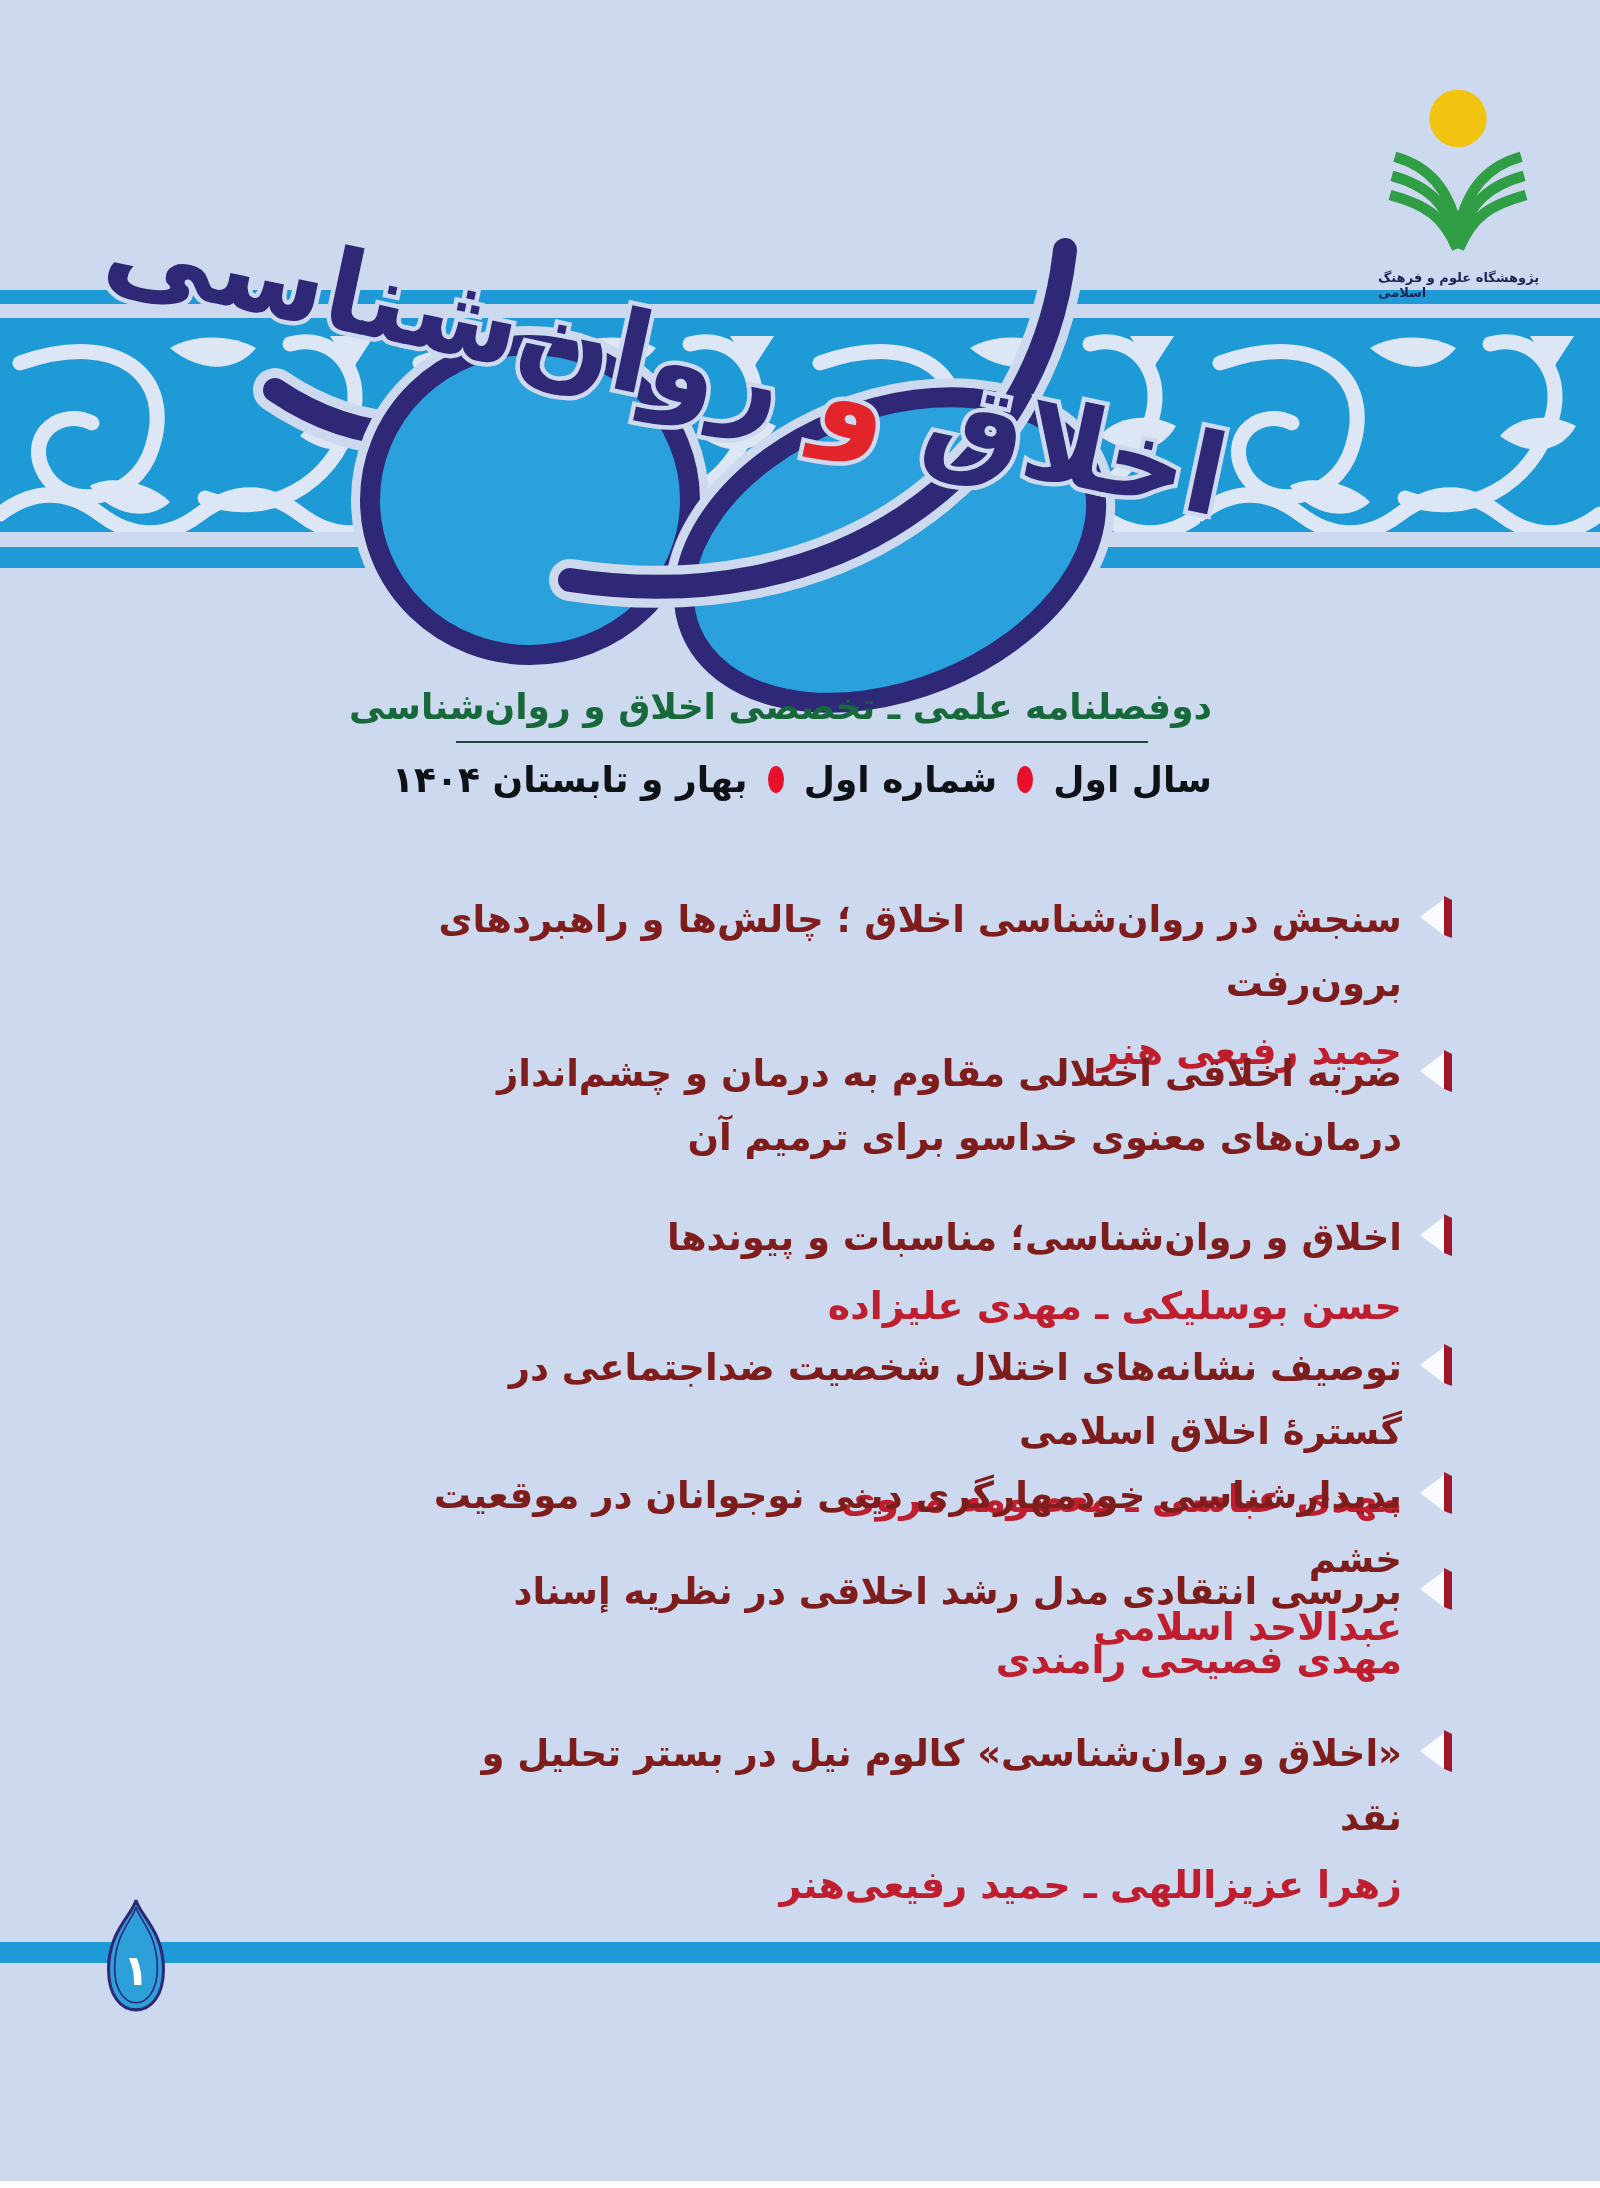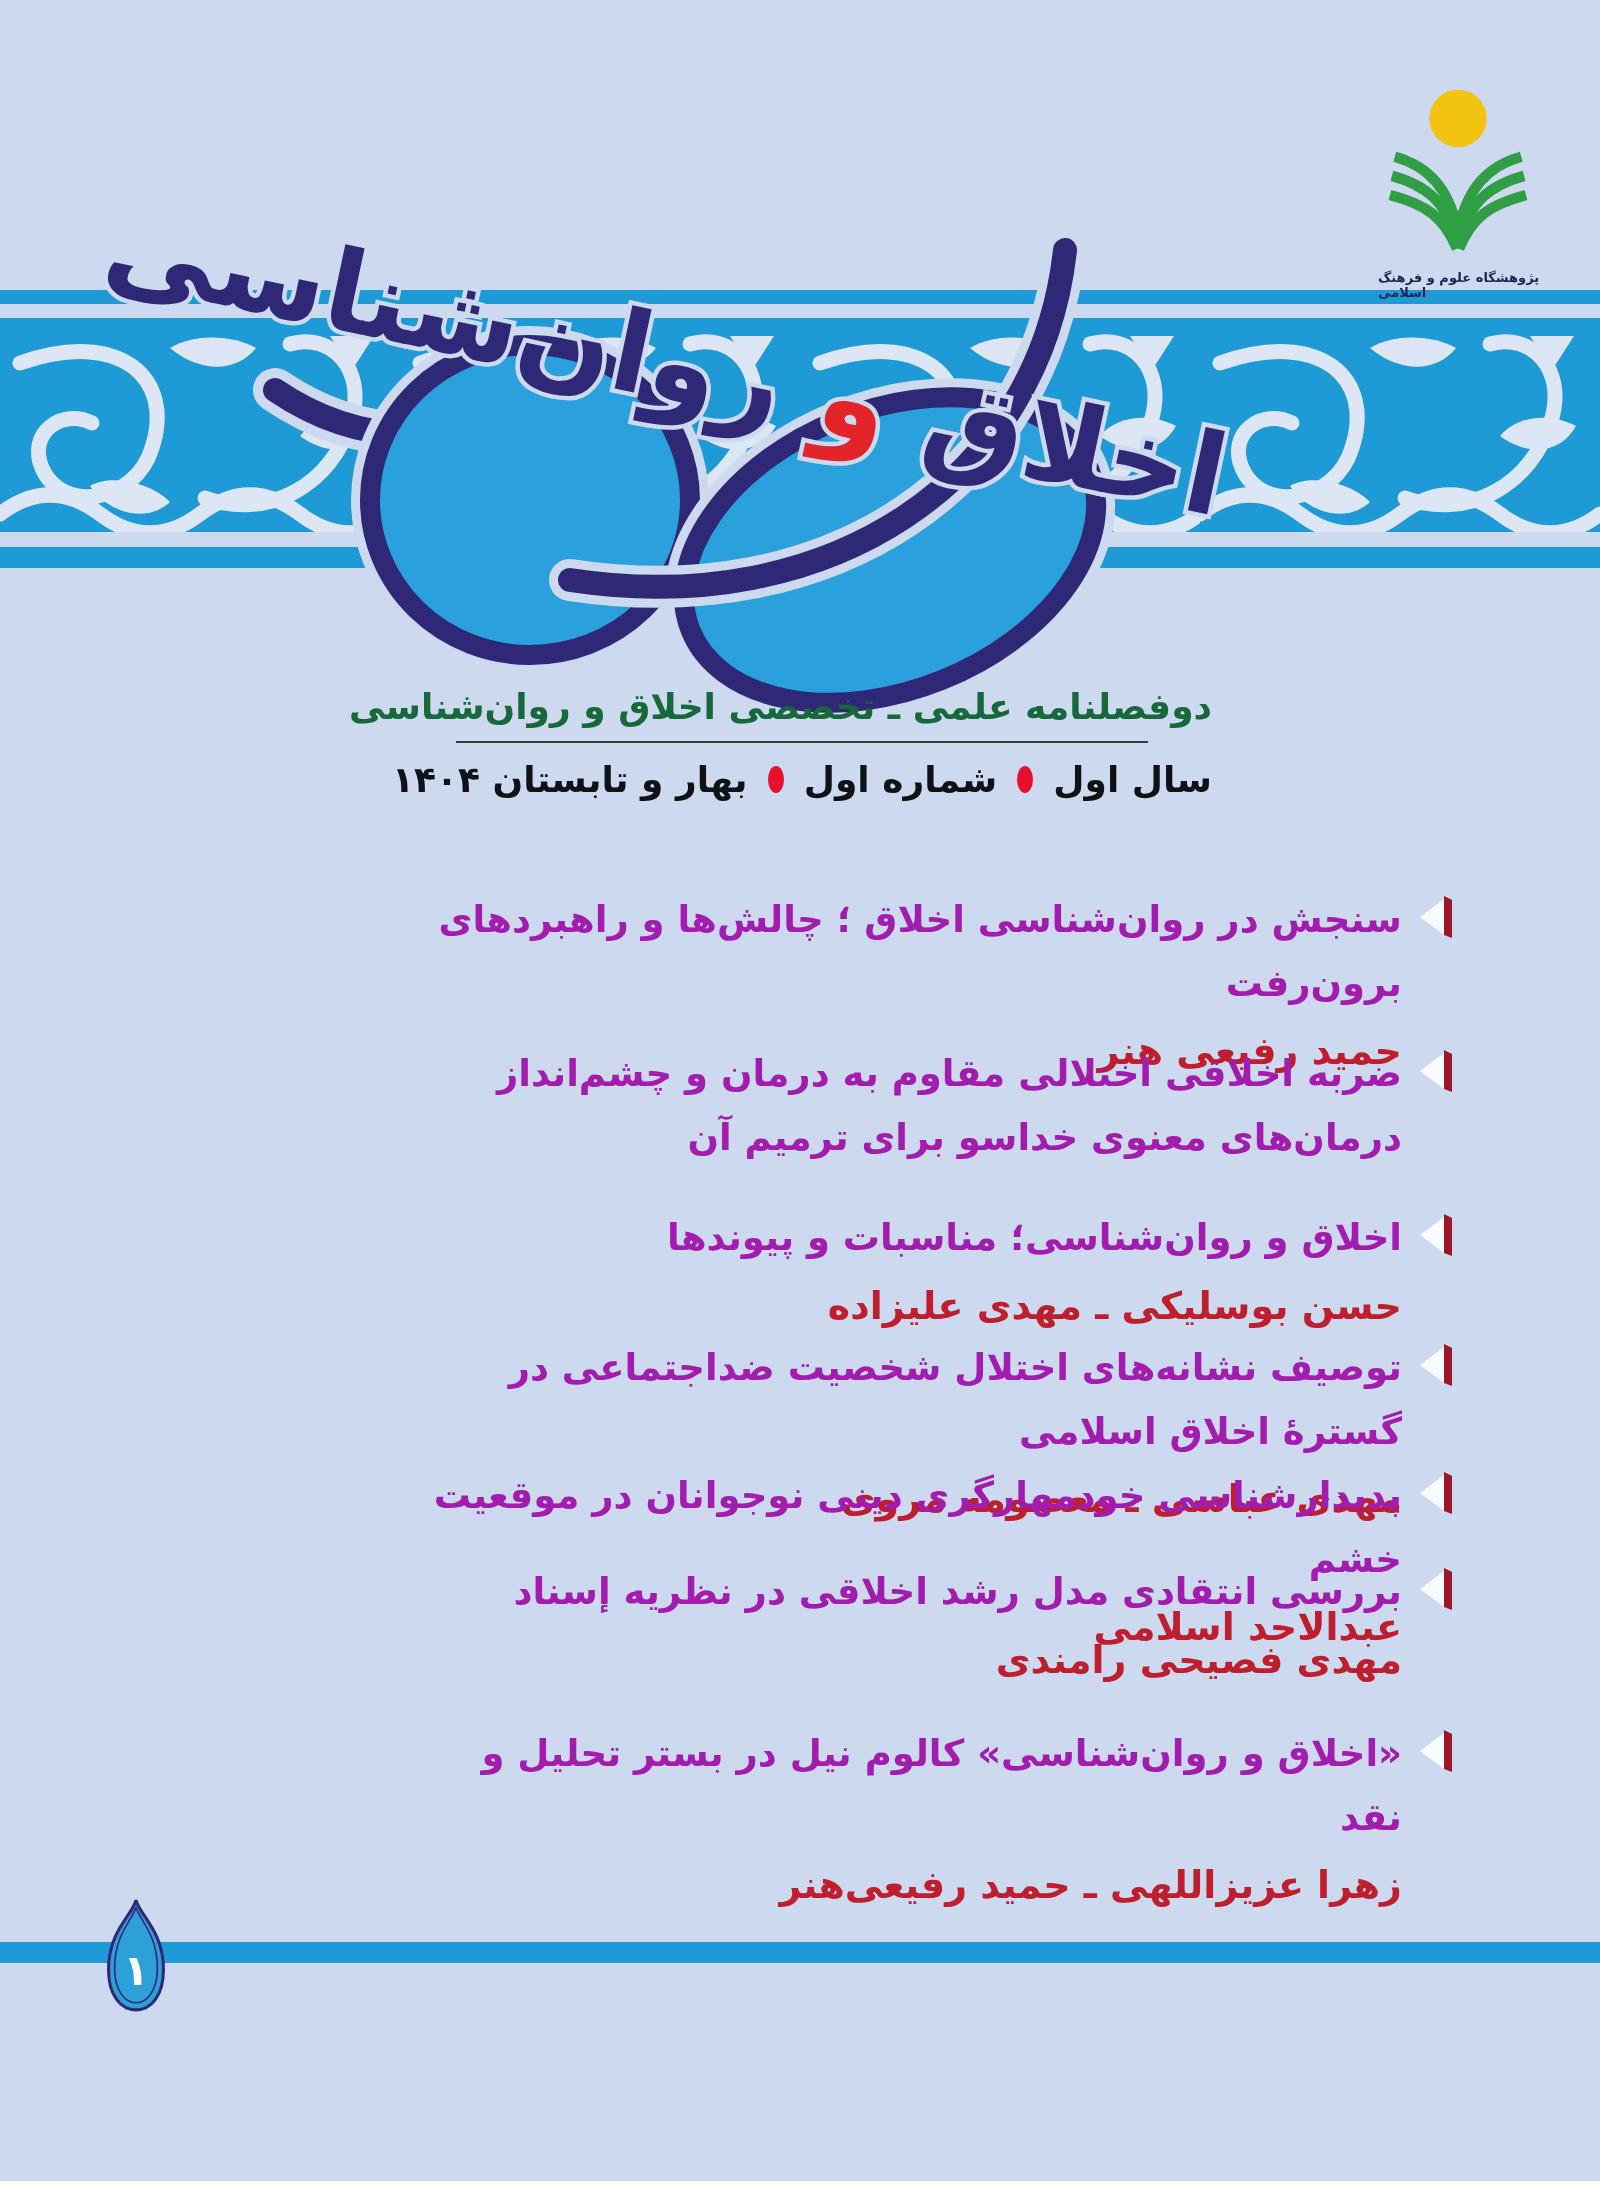--- a/index.html
+++ b/index.html
@@ -27,21 +27,21 @@
   .subtitle{color:#17683A;font-size:36px;font-weight:bold;white-space:nowrap;}
   .subrule{height:2px;background:#24453A;width:692px;margin:14px auto 16px auto;}
   .issue-line{display:flex;justify-content:center;align-items:center;gap:20px;direction:rtl;
               color:#0E1116;font-size:36px;font-weight:bold;white-space:nowrap;}
   .dot{width:21px;height:27px;background:#E8112D;border-radius:50%;display:inline-block;}
   
   .toc-entry{position:absolute;right:148px;display:flex;flex-direction:row;direction:rtl;
              gap:16px;align-items:flex-start;z-index:3;}
   .bookmark{flex:0 0 auto;margin-top:8px;}
   .entry-text{max-width:990px;text-align:right;direction:rtl;}
-  .entry-title{font-size:37px;font-weight:bold;color:#a21caf;line-height:1.72;margin:0;}
+  .entry-title{font-size:37px;font-weight:bold;color:#7f1d1d;line-height:1.72;margin:0;}
   .entry-authors{font-size:38px;font-weight:bold;color:#BE1E2D;line-height:1.4;margin-top:10px;}
   
   #page-drop{left:100px;top:1896px;z-index:4;}
   #page-drop text{font-size:42px;font-weight:bold;fill:#ffffff;}
 </style>
 </head>
 <body>
 
 <div>
 

